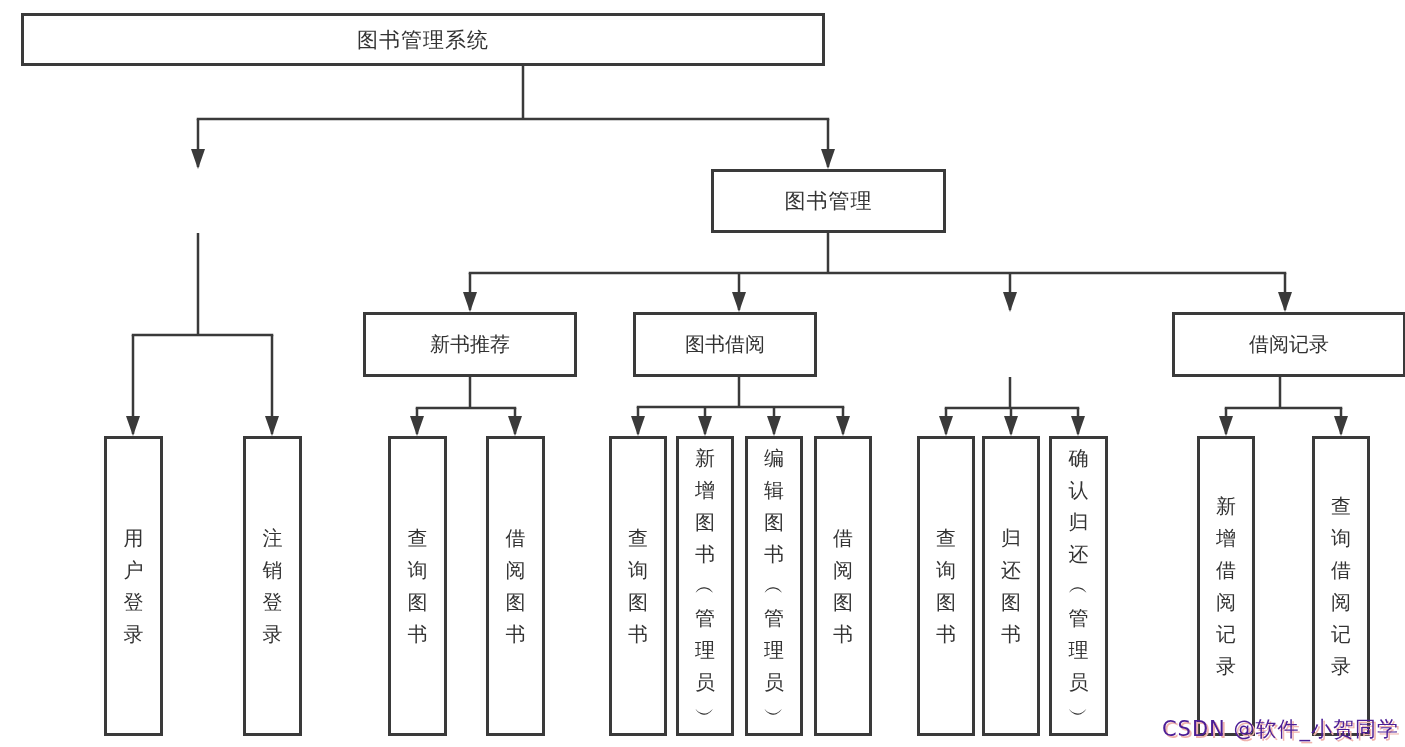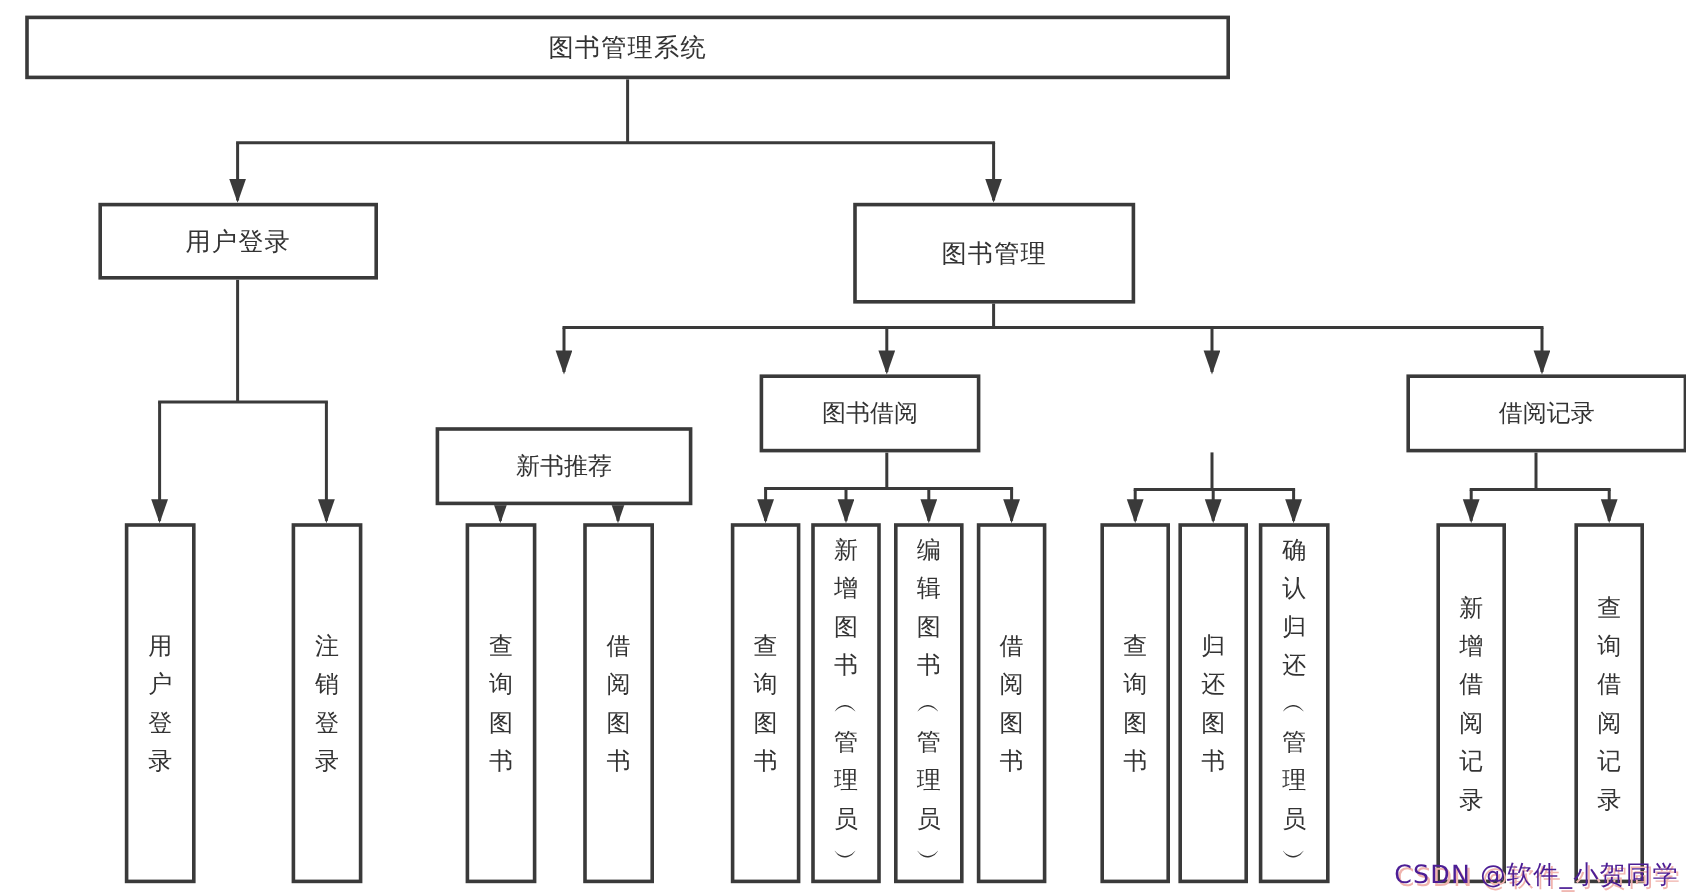--- a/index.html
+++ b/index.html
@@ -27,24 +27,24 @@
   .leaf{
     top:436px;height:300px;
     flex-direction:column;
     font-size:20px;
   }
   .leaf .vchar{
     height:32px;line-height:32px;
     display:flex;align-items:center;justify-content:center;
   }
   
-  .b-root   {left:21px;  top:13px;  width:1004px; height:53px;}
+  .b-root   {left:21px;  top:13px;  width:804px; height:53px;}
   .b-user   {left:82px;  top:169px; width:233px;  height:64px;}
-  .b-book   {left:711px; top:169px; width:235px;  height:84px;}
-  .b-new    {left:363px; top:312px; width:214px;  height:65px;margin-top:44px;}
+  .b-book   {left:711px; top:169px; width:235px;  height:64px;}
+  .b-new    {left:363px; top:312px; width:214px;  height:65px;}
   .b-borrow {left:633px; top:312px; width:184px;  height:65px;}
   .b-current{left:903px; top:312px; width:214px;  height:65px;}
   .b-record {left:1172px;top:312px; width:234px;  height:65px;}
   .b-a1{left:104px; width:59px;}
   .b-a2{left:243px; width:59px;}
   .b-b1{left:388px; width:59px;}
   .b-b2{left:486px; width:59px;}
   .b-c1{left:609px; width:58px;}
   .b-c2{left:676px; width:58px;}
   .b-c3{left:745px; width:58px;}
@@ -114,21 +114,20 @@
 
       <line x1="1280" y1="377" x2="1280" y2="408"></line>
       <line x1="1226" y1="408" x2="1341" y2="408" stroke-linecap="square"></line>
       <line x1="1226" y1="408" x2="1226" y2="434" marker-end="url(#ah)"></line>
       <line x1="1341" y1="408" x2="1341" y2="434" marker-end="url(#ah)"></line>
     </g>
   </svg>
 
   <div class="box b-root hlabel">图书管理系统</div>
 
-  <div class="box b-user hlabel">用户登录</div>
   <div class="box b-book hlabel">图书管理</div>
 
   <div class="box b-new l3">新书推荐</div>
   <div class="box b-borrow l3">图书借阅</div>
   <div class="box b-record l3">借阅记录</div>
 
   <div class="box leaf b-a1">
       <div class="vchar">用</div>
       <div class="vchar">户</div>
       <div class="vchar">登</div>

